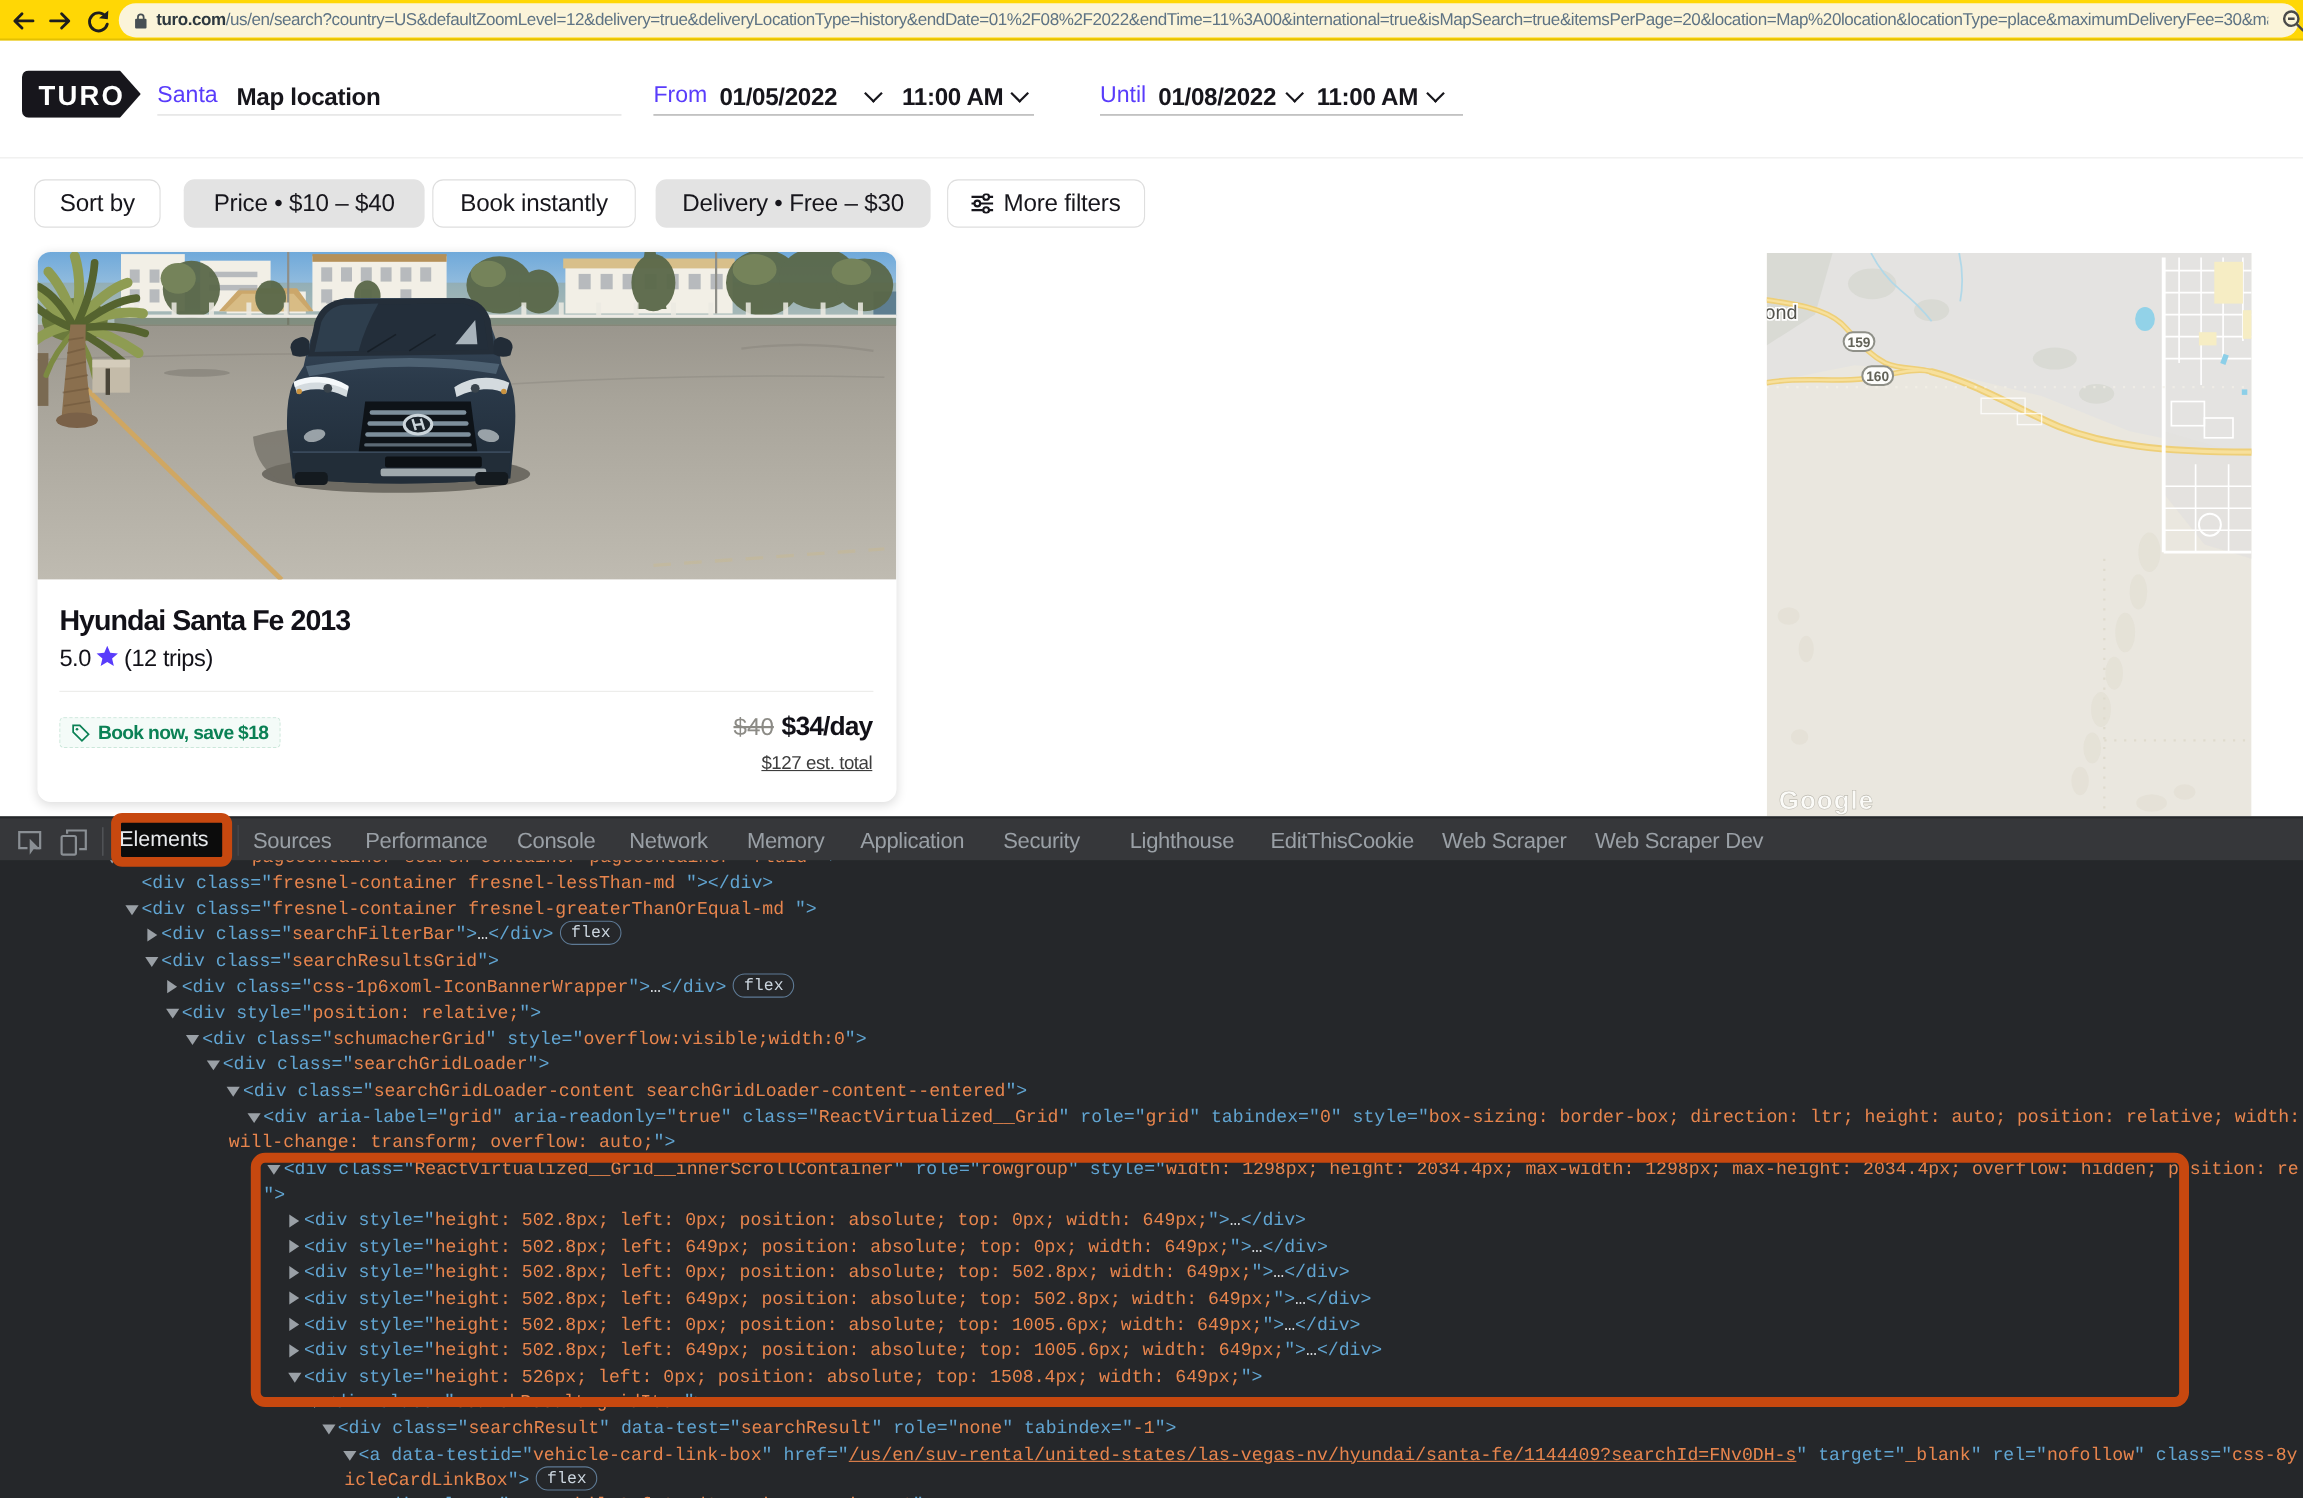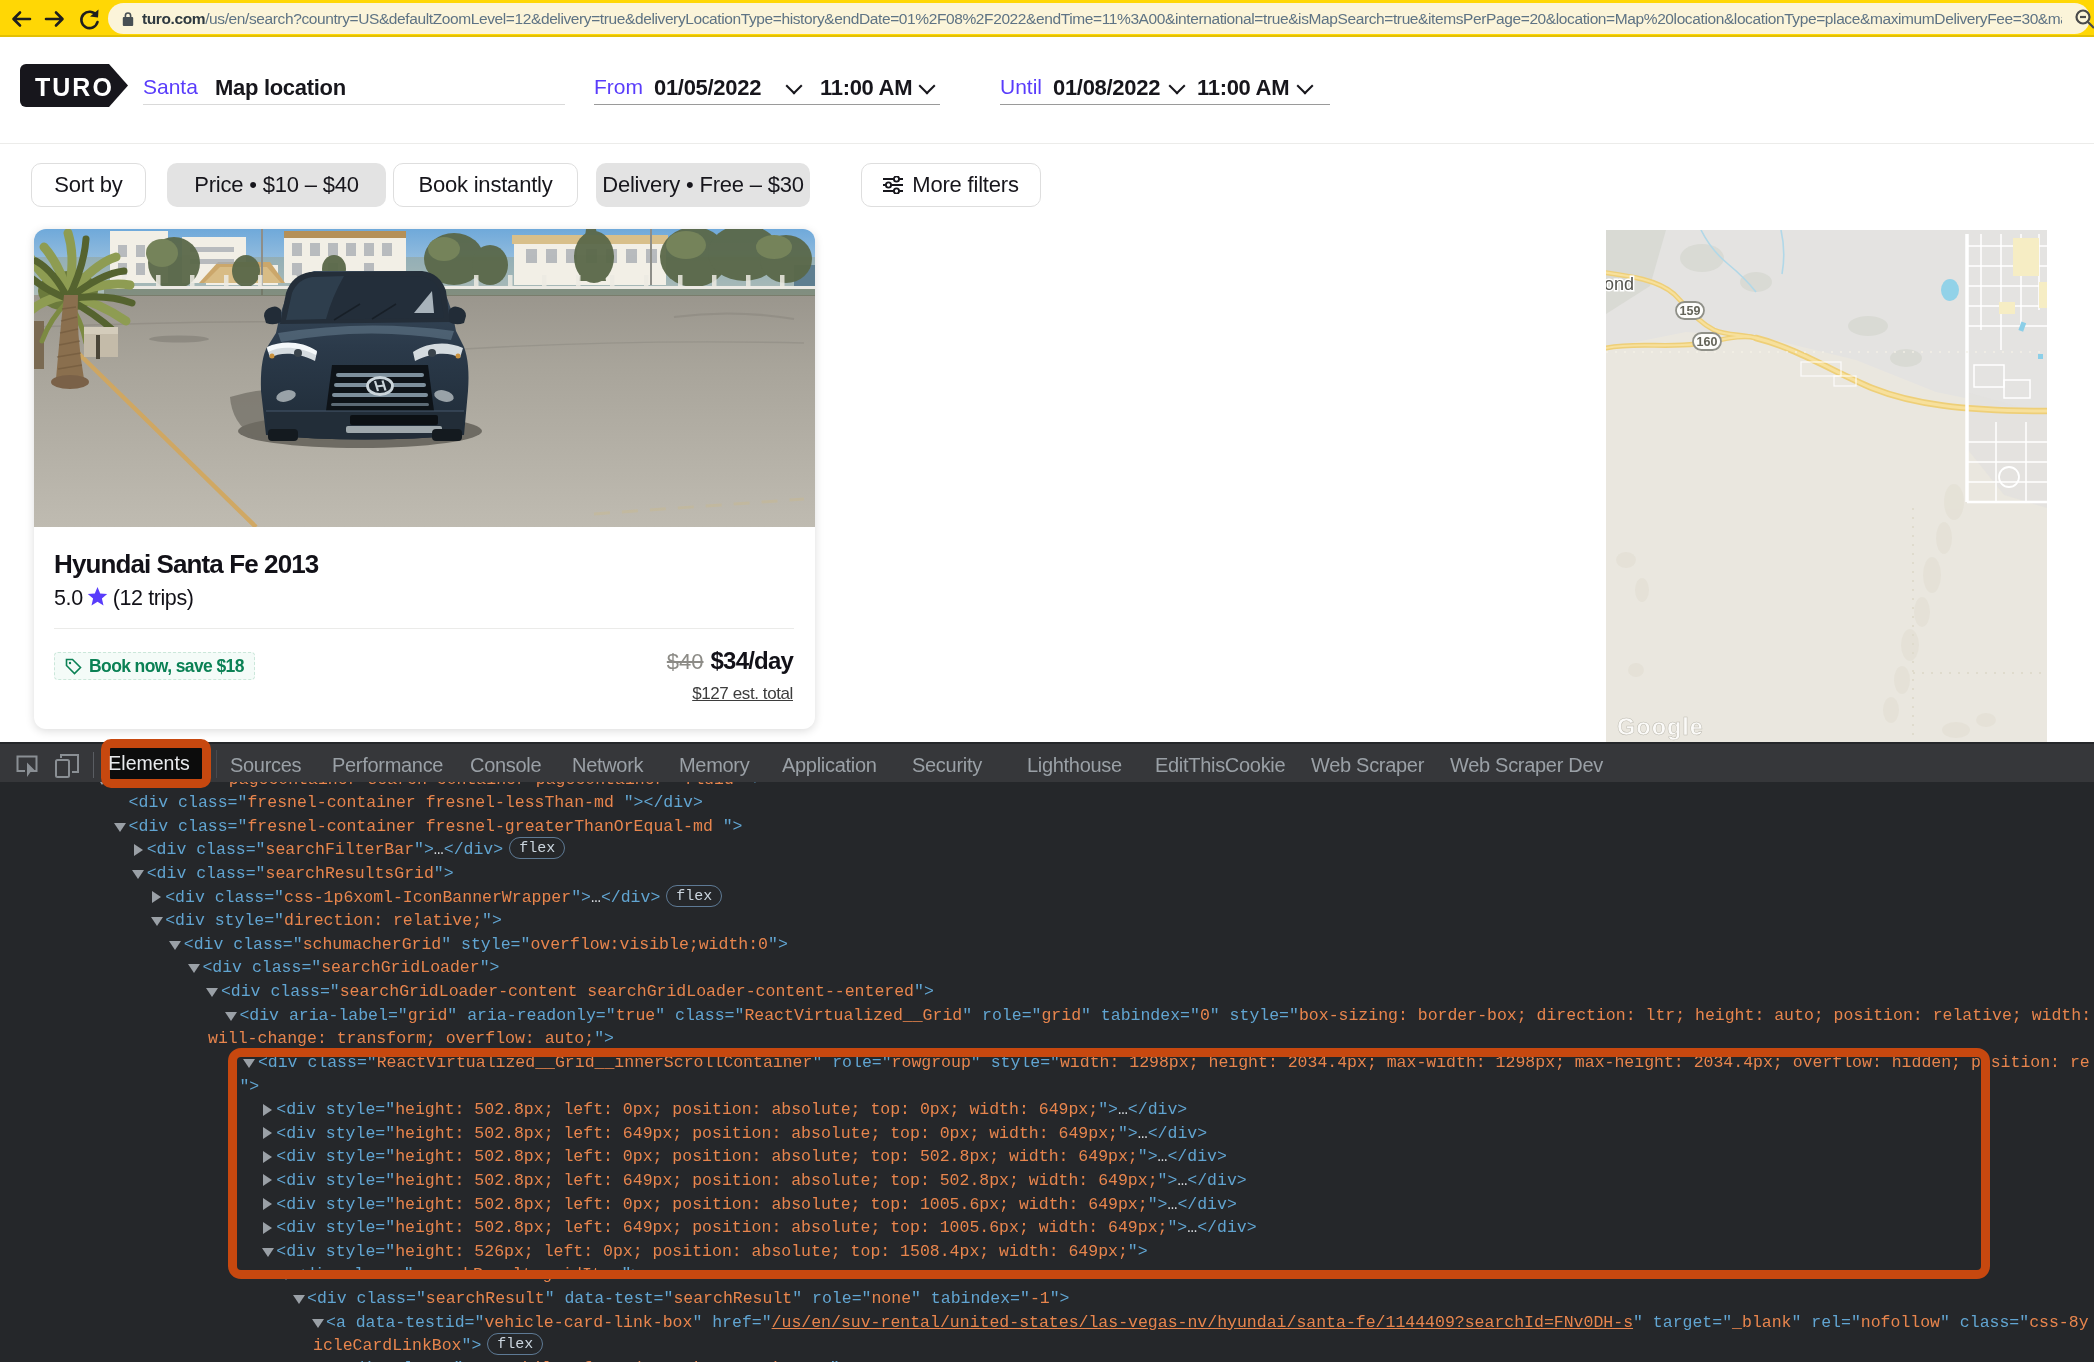--- a/index.html
+++ b/index.html
@@ -96,21 +96,21 @@
   <span class="abs fval" style="left:1053px;top:38px">01/08/2022</span>
   <span class="abs" style="left:1171px;top:44px"><i class="chev"></i></span>
   <span class="abs fval" style="left:1197px;top:38px">11:00 AM</span>
   <span class="abs" style="left:1299px;top:44px"><i class="chev"></i></span>
   <div class="uline" style="left:1000px;top:66.5px;width:330px;background:#9A9A9A"></div>
 </div>
 
 <div class="fbtn" style="left:31px;width:115px">Sort by</div>
 <div class="fbtn on" style="left:167px;width:219px">Price • $10 – $40</div>
 <div class="fbtn" style="left:393px;width:185px">Book instantly</div>
-<div class="fbtn on" style="left:596px;width:214px">Delivery • Free – $30</div>
+<div class="fbtn on" style="left:596px;width:250px">Delivery • Free – $30</div>
 <div class="fbtn" style="left:861px;width:180px">
   <svg width="20" height="18" viewBox="0 0 20 18" style="margin-right:9px">
         <g stroke="#17161c" stroke-width="1.9" fill="none">
           <path d="M0 3h10.5M16.5 3h3.5M0 9h2.5M8.5 9h11.5M0 15h10.5M16.5 15h3.5"></path>
           <circle cx="13.5" cy="3" r="2.6"></circle>
           <circle cx="5.5" cy="9" r="2.6"></circle>
           <circle cx="13.5" cy="15" r="2.6"></circle>
         </g>
       </svg>
   More filters</div>
@@ -419,21 +419,21 @@
 <div class="ar ard abs" style="left:95.5px;top:-7.4px"></div>
 <div class="ln" style="left:128.6px;top:8.2px"><span class="t">&lt;div class="</span><span class="v">fresnel-container fresnel-lessThan-md </span><span class="t">"&gt;&lt;/div&gt;</span></div>
 <div class="ln" style="left:128.6px;top:31.9px"><span class="t">&lt;div class="</span><span class="v">fresnel-container fresnel-greaterThanOrEqual-md </span><span class="t">"&gt;</span></div>
 <div class="ar ard abs" style="left:114.1px;top:39.9px"></div>
 <div class="ln" style="left:146.7px;top:55.4px"><span class="t">&lt;div class="</span><span class="v">searchFilterBar</span><span class="t">"&gt;</span><span>…</span><span class="t">&lt;/div&gt;</span><span class="flexb">flex</span></div>
 <div class="ar arr abs" style="left:133.7px;top:60.9px"></div>
 <div class="ln" style="left:146.7px;top:79.0px"><span class="t">&lt;div class="</span><span class="v">searchResultsGrid</span><span class="t">"&gt;</span></div>
 <div class="ar ard abs" style="left:132.2px;top:87.0px"></div>
 <div class="ln" style="left:165.2px;top:102.6px"><span class="t">&lt;div class="</span><span class="v">css-1p6xoml-IconBannerWrapper</span><span class="t">"&gt;</span><span>…</span><span class="t">&lt;/div&gt;</span><span class="flexb">flex</span></div>
 <div class="ar arr abs" style="left:152.2px;top:108.1px"></div>
-<div class="ln" style="left:165.2px;top:126.2px"><span class="t">&lt;div style="</span><span class="v">direction: relative;</span><span class="t">"&gt;</span></div>
+<div class="ln" style="left:165.2px;top:126.2px"><span class="t">&lt;div style="</span><span class="v">position: relative;</span><span class="t">"&gt;</span></div>
 <div class="ar ard abs" style="left:150.7px;top:134.2px"></div>
 <div class="ln" style="left:183.8px;top:149.9px"><span class="t">&lt;div class="</span><span class="v">schumacherGrid</span><span class="t">" style="</span><span class="v">overflow:visible;width:0</span><span class="t">"&gt;</span></div>
 <div class="ar ard abs" style="left:169.3px;top:157.9px"></div>
 <div class="ln" style="left:202.4px;top:173.4px"><span class="t">&lt;div class="</span><span class="v">searchGridLoader</span><span class="t">"&gt;</span></div>
 <div class="ar ard abs" style="left:187.9px;top:181.4px"></div>
 <div class="ln" style="left:220.9px;top:197.0px"><span class="t">&lt;div class="</span><span class="v">searchGridLoader-content searchGridLoader-content--entered</span><span class="t">"&gt;</span></div>
 <div class="ar ard abs" style="left:206.4px;top:205.0px"></div>
 <div class="ln" style="left:239.4px;top:220.6px"><span class="t">&lt;div aria-label="</span><span class="v">grid</span><span class="t">" aria-readonly="</span><span class="v">true</span><span class="t">" class="</span><span class="v">ReactVirtualized__Grid</span><span class="t">" role="</span><span class="v">grid</span><span class="t">" tabindex="</span><span class="v">0</span><span class="t">" style="</span><span class="v">box-sizing: border-box; direction: ltr; height: auto; position: relative; width:</span></div>
 <div class="ar ard abs" style="left:224.9px;top:228.6px"></div>
 <div class="ln" style="left:208px;top:244.2px"><span class="v">will-change: transform; overflow: auto;</span><span class="t">"&gt;</span></div>

